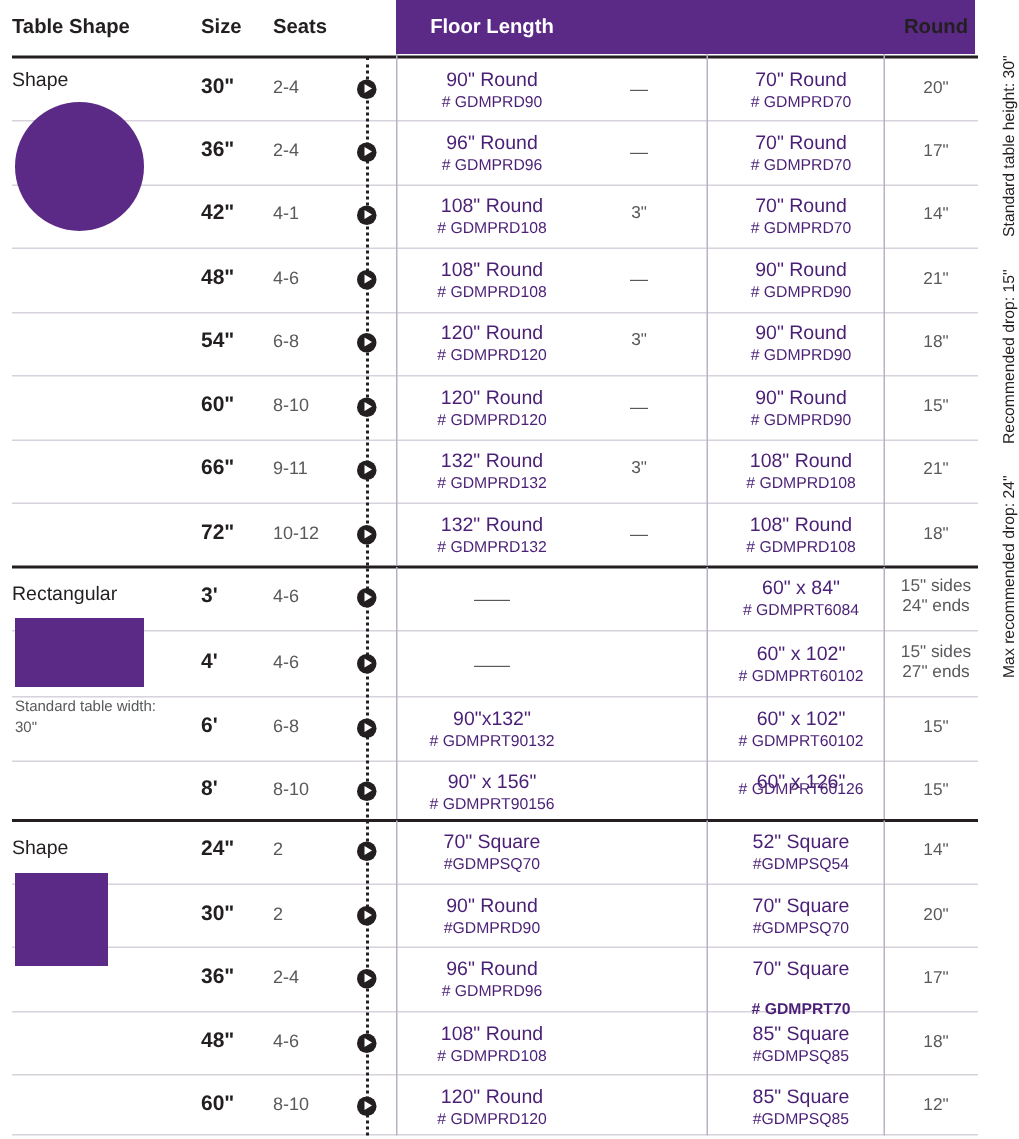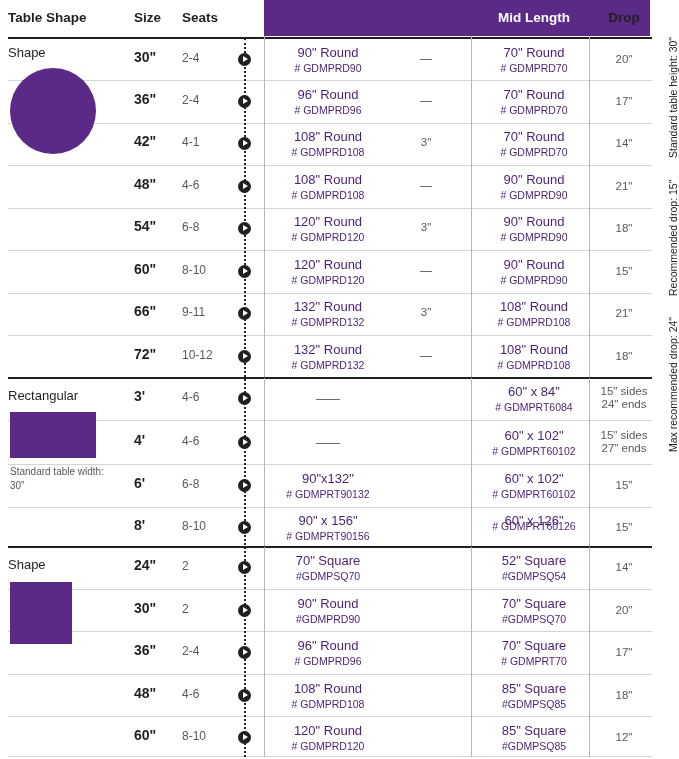--- a/index.html
+++ b/index.html
@@ -195,22 +195,22 @@
 
 <div class="page">
 
   <div class="header">
     <div class="hdr-purple floor"></div>
     <div class="hdr-purple mid"></div>
 
     <div class="hdr-label dark col-shape">Table Shape</div>
     <div class="hdr-label dark col-size">Size</div>
     <div class="hdr-label dark col-seats">Seats</div>
-    <div class="hdr-label white col-mid">Mid Length</div>
-    <div class="hdr-label dark col-drop">Drop</div>
+    <div class="hdr-label white col-floor">Floor Length</div>
+    <div class="hdr-label dark col-drop">Round</div>
   </div>
 
   <div class="hline thick" style="top:37px;"></div>
   <div class="hline" style="top:80px;"></div>
   <div class="hline" style="top:123px;"></div>
   <div class="hline" style="top:165px;"></div>
   <div class="hline" style="top:208px;"></div>
   <div class="hline" style="top:250px;"></div>
   <div class="hline" style="top:293px;"></div>
   <div class="hline" style="top:335px;"></div>
@@ -408,21 +408,21 @@
     <div class="cell drop col-drop" style="top:10px;">20"</div>
   </div>
 
   <div class="row" style="top:636px;">
     <div class="arrow" style="top:10px;"></div>
     <div class="cell size col-size" style="top:6px;">36"</div>
     <div class="cell seats col-seats" style="top:8px;">2-4</div>
     <div class="cell measure-main col-floor" style="top:2px;">96" Round</div>
     <div class="cell measure-sku col-floor" style="top:19px;"># GDMPRD96</div>
     <div class="cell measure-main col-mid" style="top:2px;">70" Square</div>
-    <div class="cell measure-sku col-mid" style="top:19px;"># GDMPRT70</div>
+    <div class="cell measure-sku col-mid" style="top:31px;font-weight:bold;"># GDMPRT70</div>
     <div class="cell drop col-drop" style="top:10px;">17"</div>
   </div>
 
   <div class="row" style="top:679px;">
     <div class="arrow" style="top:10px;"></div>
     <div class="cell size col-size" style="top:6px;">48"</div>
     <div class="cell seats col-seats" style="top:8px;">4-6</div>
     <div class="cell measure-main col-floor" style="top:2px;">108" Round</div>
     <div class="cell measure-sku col-floor" style="top:19px;"># GDMPRD108</div>
     <div class="cell measure-main col-mid" style="top:2px;">85" Square</div>

